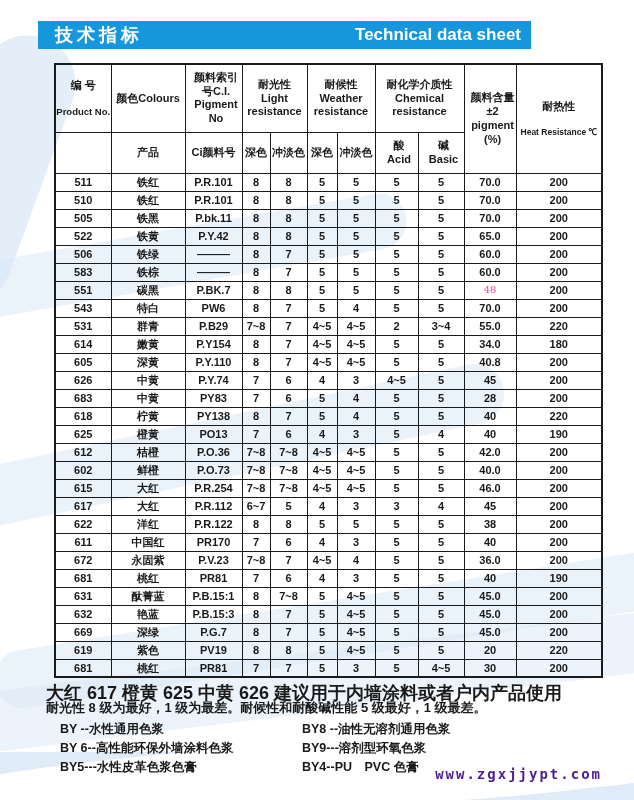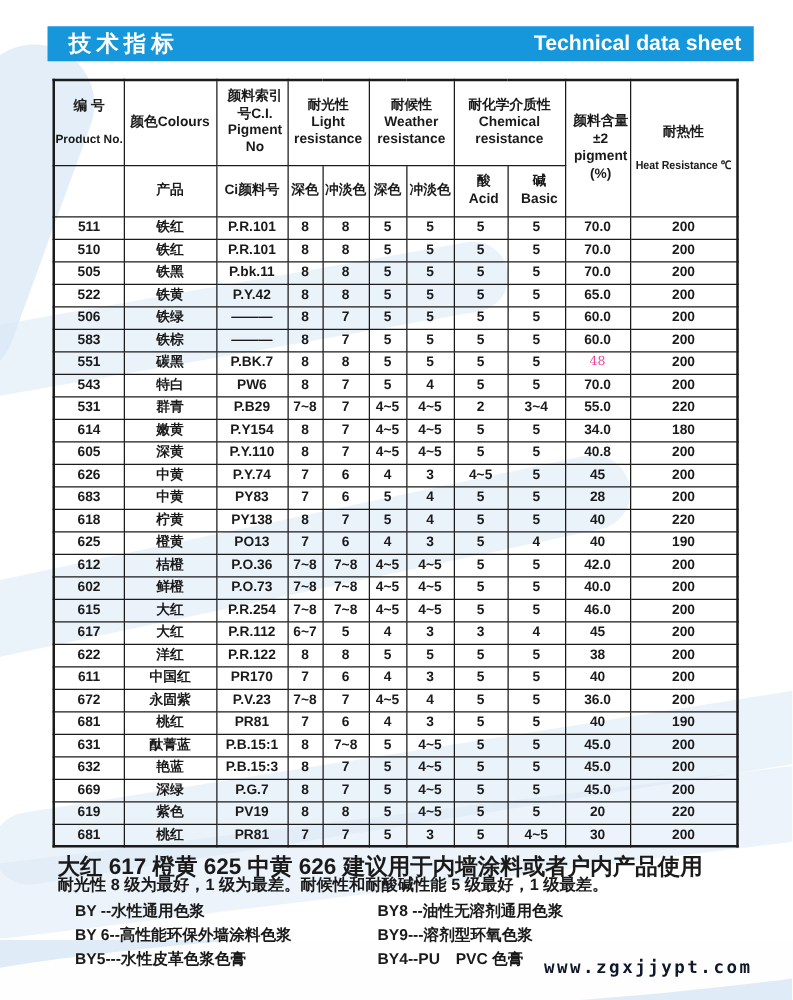--- a/index.html
+++ b/index.html
@@ -13,29 +13,29 @@
   .sw-corner  { left:-52px; top:30px;  width:96px;  height:280px; transform:rotate(20deg);  border-radius:48px; opacity:.75; }
   .sw-band1   { left:-90px; top:232px; width:500px; height:56px;  transform:rotate(-10deg); border-radius:50px; opacity:.55; }
   .sw-band2   { left:-70px; top:418px; width:580px; height:60px;  transform:rotate(-12deg); border-radius:60px; opacity:.55; }
   .sw-band3   { left:-10px; top:598px; width:720px; height:58px;  transform:rotate(-9deg);  border-radius:60px; opacity:.55; }
   .sw-ribbon  { left:-30px; top:648px; width:760px; height:60px;  transform:rotate(-7deg);  border-radius:100px; opacity:.5; }
   .sw-bottom  { left:0;     top:752px; width:634px; height:48px;  opacity:.85; }
   .sw-wave    { left:-70px; top:742px; width:820px; height:66px;  background:#fff; border-radius:50%; transform:rotate(-3deg); opacity:.95; }
 
   
   .titlebar {
-    position:absolute; left:38px; top:21px; width:565px; height:28px; z-index:2;
+    position:absolute; left:38px; top:21px; width:493px; height:28px; z-index:2;
     background:#1697dc; color:#fff; display:flex; align-items:center; justify-content:space-between;
     padding:0 10px 0 17px;
   }
   .titlebar .zh { font-size:18px; font-weight:bold; letter-spacing:4px; }
   .titlebar .en { font-size:17px; font-weight:bold; }
 
   
-  .tbl-wrap { position:absolute; left:42px; top:63px; z-index:1; }
+  .tbl-wrap { position:absolute; left:54px; top:63px; z-index:1; }
   table { border-collapse:collapse; table-layout:fixed; width:547px; border:2px solid #1b1b1b; background:transparent; }
   th, td { border:1px solid #1b1b1b; text-align:center; vertical-align:middle; background:transparent; overflow:hidden; }
   thead tr.h1 th { height:67px; font-size:11px; font-weight:bold; white-space:pre-line; line-height:1.25; }
   thead tr.h2 th { height:41px; font-size:11px; font-weight:bold; white-space:pre-line; line-height:1.25; }
   th.al { text-align:center; padding-left:5px; }
   .en-small { display:block; font-size:8.5px; font-weight:bold; transform:scaleY(1.1); }
   .zh-head  { display:block; font-size:11px; font-weight:bold; }
   .en-sub   { display:block; font-size:9.5px; font-weight:bold; }
   tbody td { height:18px; font-size:11px; font-weight:bold; line-height:1; }
   tbody td.hand { font-family:"DejaVu Serif", serif; font-weight:400; font-size:10px; color:#ec4899; }
@@ -43,21 +43,21 @@
   
   .note1 { position:absolute; left:46px; top:681px; font-size:18px; font-weight:bold; z-index:2; }
   .note2 { position:absolute; left:46px; top:699px; font-size:13px; font-weight:bold; z-index:2; }
   .legend { position:absolute; left:0; top:721px; width:634px; z-index:2; }
   .legend .row { display:flex; height:19px; }
   .legend .l { width:242px; margin-left:60px; font-size:12.5px; font-weight:bold; }
   .legend .r { font-size:12.5px; font-weight:bold; }
   .website {
     position:absolute; right:32px; top:766px; z-index:3;
     font-family:"DejaVu Sans Mono", monospace; font-size:14px; font-weight:bold;
-    color:#0f172a; letter-spacing:2px;
+    color:#4c1d95; letter-spacing:2px;
   }
 </style>
 </head>
 <body>
 
 <div class="page">
 
   <div class="sw sw-corner"></div>
   <div class="sw sw-band1"></div>
   <div class="sw sw-band2"></div>

